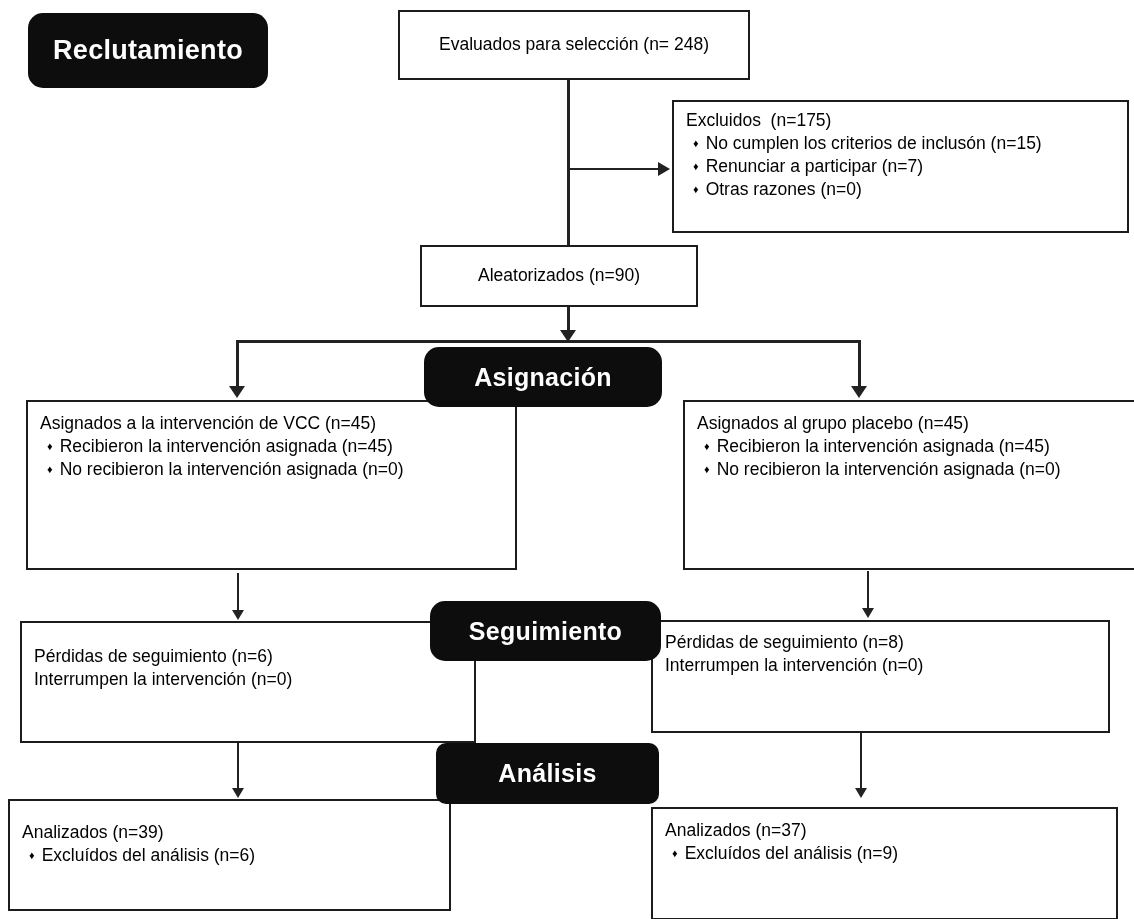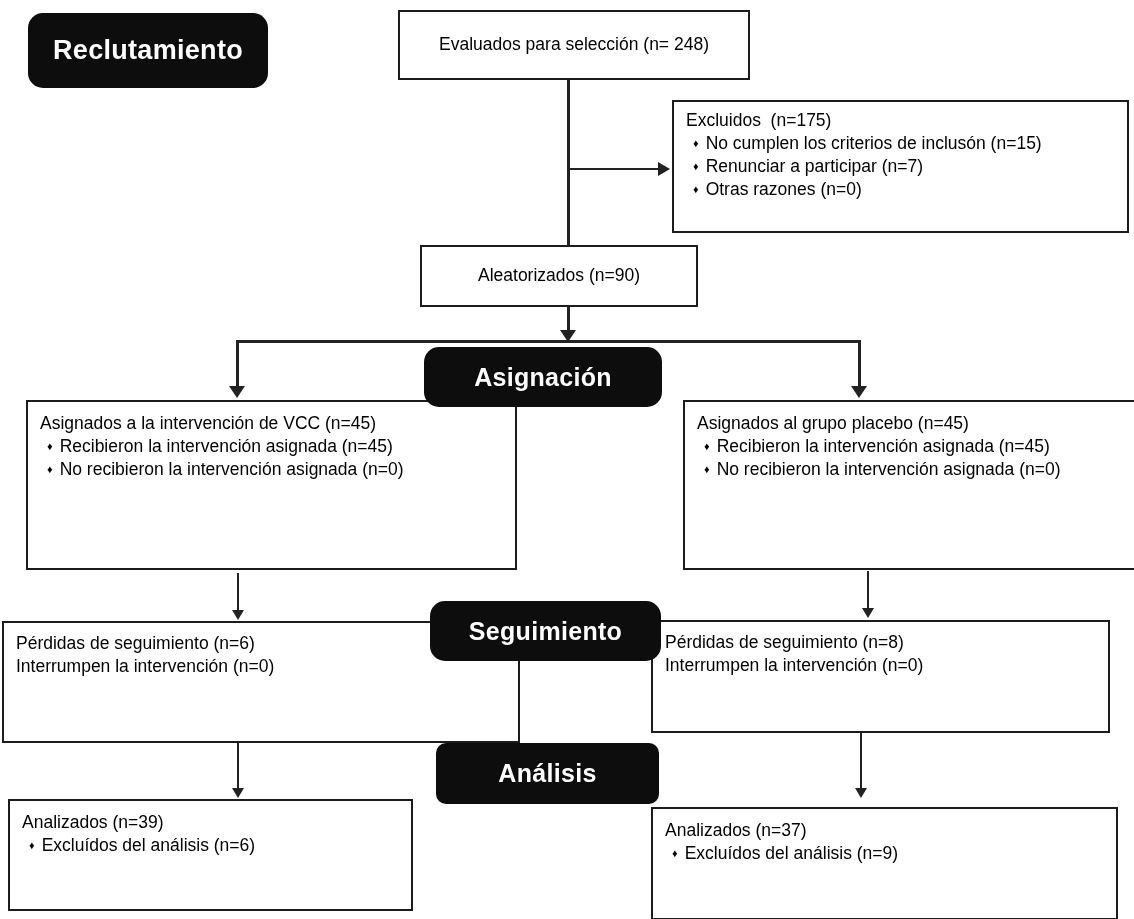--- a/index.html
+++ b/index.html
@@ -145,31 +145,31 @@
     <div class="bullet-line">
       <span class="blt">♦</span>
       <span class="t">Recibieron la intervención asignada (n=45)</span>
     </div>
     <div class="bullet-line">
       <span class="blt">♦</span>
       <span class="t">No recibieron la intervención asignada (n=0)</span>
     </div>
   </div>
 
-  <div class="box padded" style="left:2px;top:621px;width:518px;height:122px;padding-top:9px;">
+  <div class="box padded" style="left:20px;top:621px;width:456px;height:122px;padding-top:22px;">
     <span class="t">Pérdidas de seguimiento (n=6)</span>
     <span class="t">Interrumpen la intervención (n=0)</span>
   </div>
 
   <div class="box padded" style="left:651px;top:620px;width:459px;height:113px;padding-top:9px;">
     <span class="t">Pérdidas de seguimiento (n=8)</span>
     <span class="t">Interrumpen la intervención (n=0)</span>
   </div>
 
-  <div class="box padded" style="left:8px;top:799px;width:405px;height:112px;padding-top:10px;">
+  <div class="box padded" style="left:8px;top:799px;width:443px;height:112px;padding-top:20px;">
     <span class="t">Analizados (n=39)</span>
     <div class="bullet-line">
       <span class="blt">♦</span>
       <span class="t">Excluídos del análisis (n=6)</span>
     </div>
   </div>
 
   <div class="box padded" style="left:651px;top:799px;width:467px;height:113px;padding-top:10px;margin-top:8px;">
     <span class="t">Analizados (n=37)</span>
     <div class="bullet-line">

